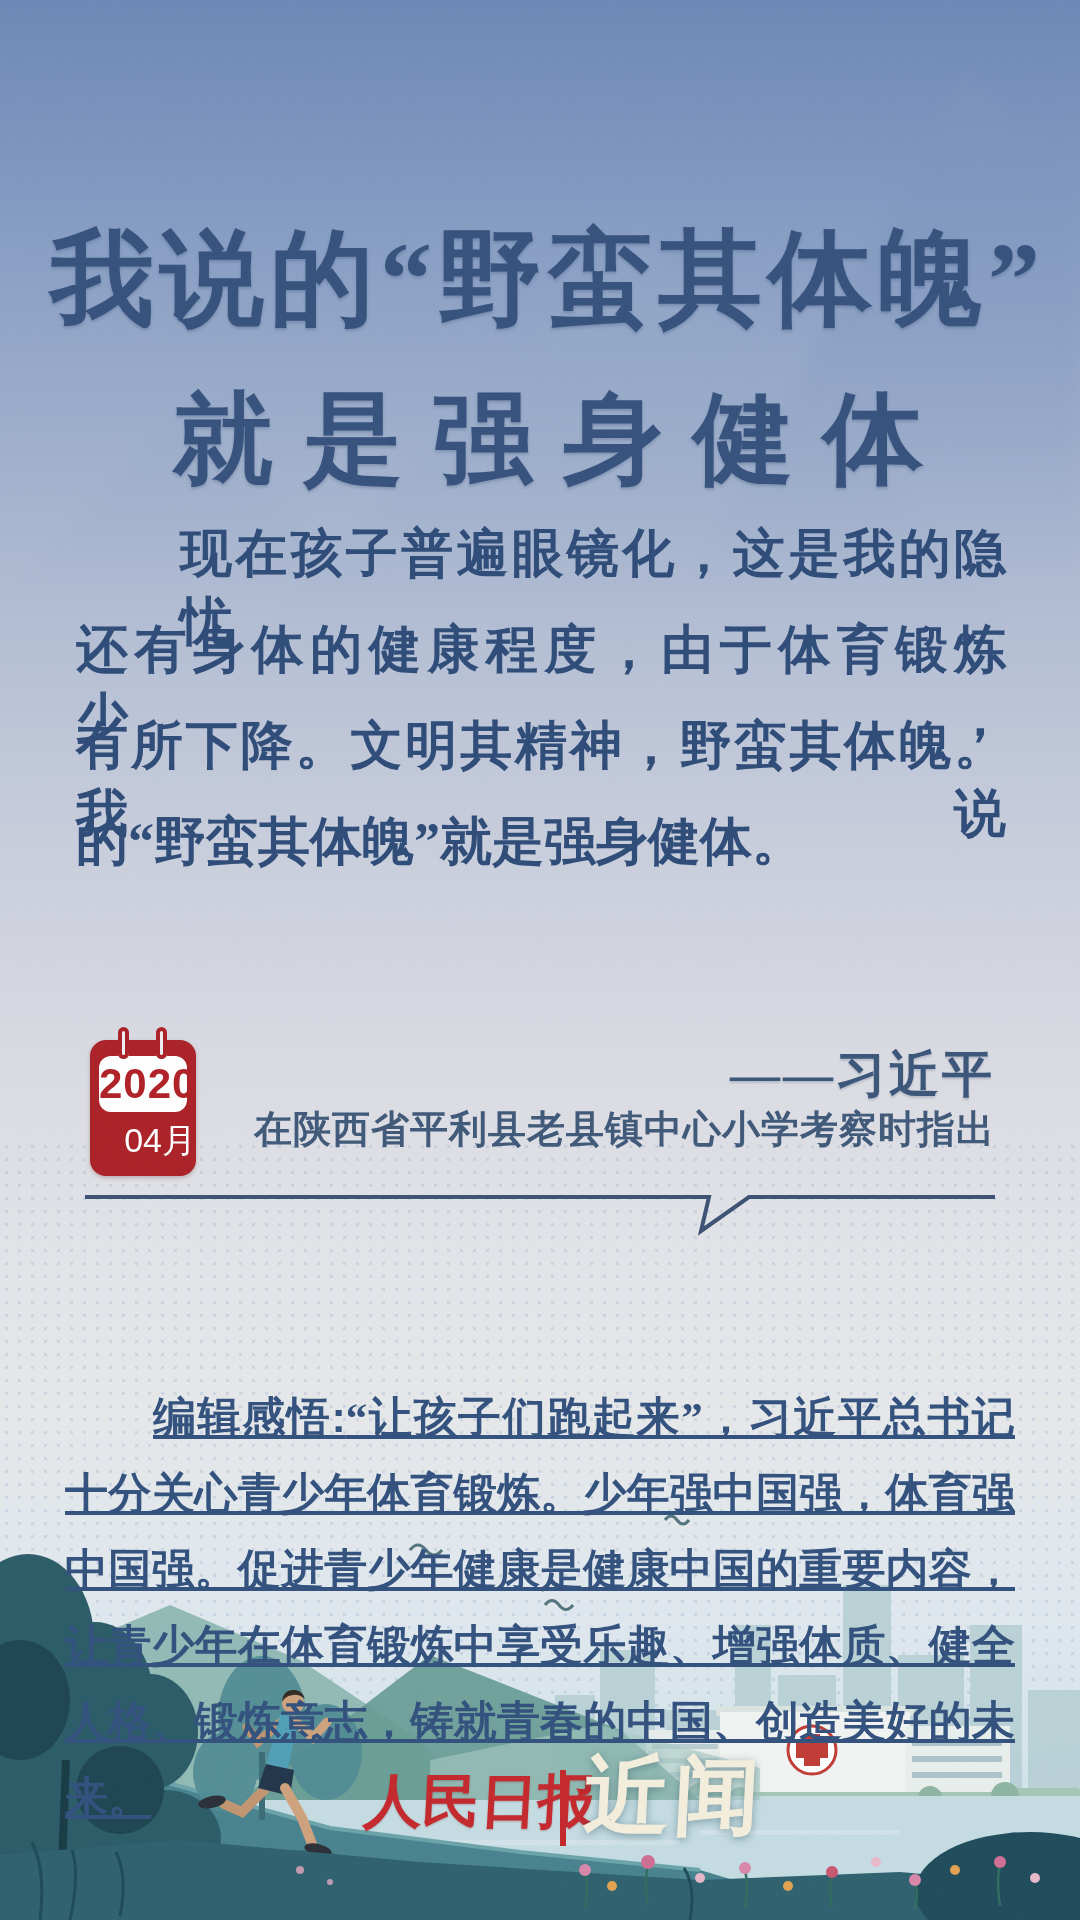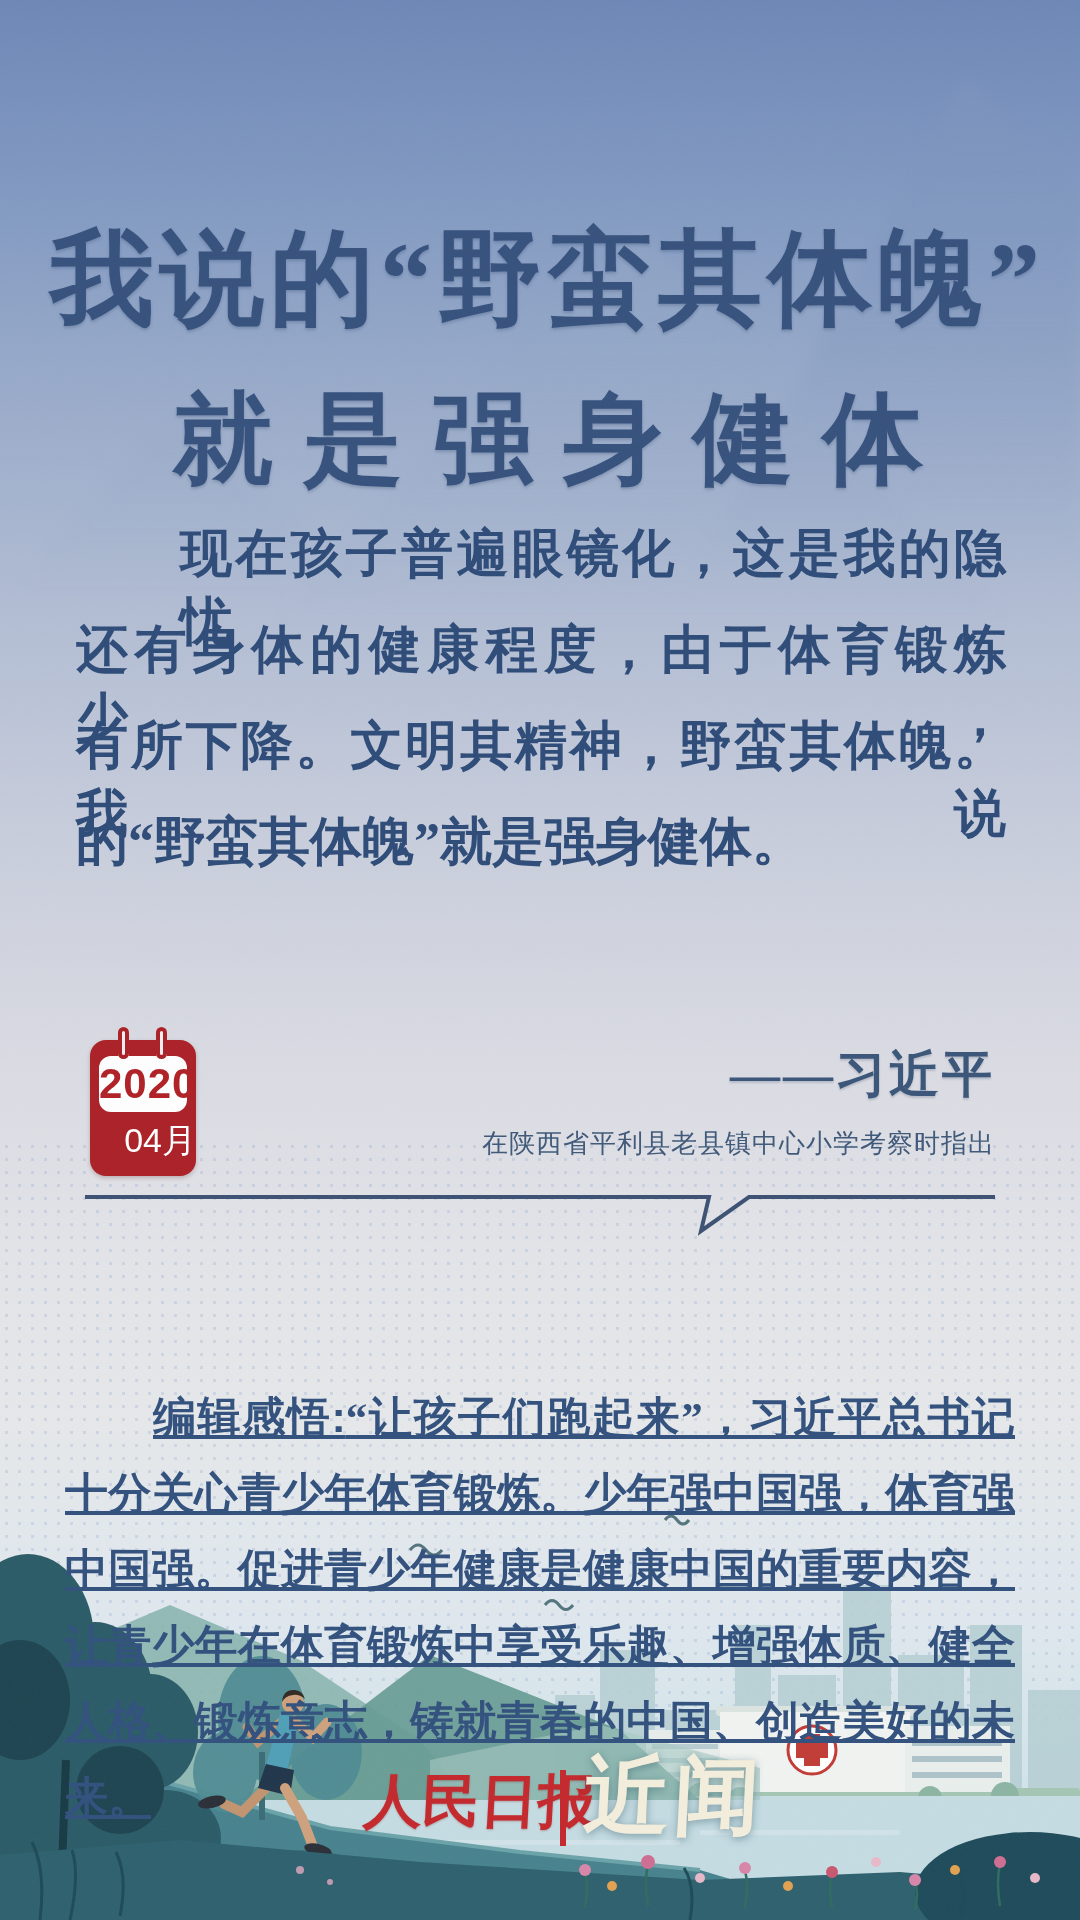--- a/index.html
+++ b/index.html
@@ -39,21 +39,21 @@
   .calendar .slot.s2{left:66px;}
   .cal-year{margin:16px auto 0;width:88px;height:56px;background:#ffffff;border-radius:12px;
     color:#b01f25;font:700 42px/56px "Liberation Sans","DejaVu Sans",sans-serif;
     text-align:left;letter-spacing:1px;}
   .cal-month{color:#ffffff;text-align:right;margin-top:8px;
     font:500 34px/40px "Liberation Sans","DejaVu Sans",sans-serif;}
   
   .attribution{position:absolute;right:85px;top:1044px;text-align:right;color:#3a5578;}
   .attr-author{font-size:50px;font-weight:700;letter-spacing:3px;line-height:60px;
     text-shadow:0 2px 2px rgba(40,60,95,.2);}
-  .attr-source{font-size:26px;font-weight:400;letter-spacing:1px;margin-top:22px;color:#3f5878;}
+  .attr-source{font-size:38px;font-weight:700;letter-spacing:1px;color:#3f5878;}
   
   .divider{position:absolute;left:0;top:1170px;}
   
   .editor{position:absolute;left:65px;top:1336px;width:950px;
     color:#31507c;font-size:43px;line-height:76px;font-weight:700;
     text-align:justify;text-indent:88px;text-decoration:underline;}
   .editor b{font-family:"Liberation Sans","DejaVu Sans",sans-serif;font-weight:700;}
   
   .scene{position:absolute;left:0;top:1400px;}
   

